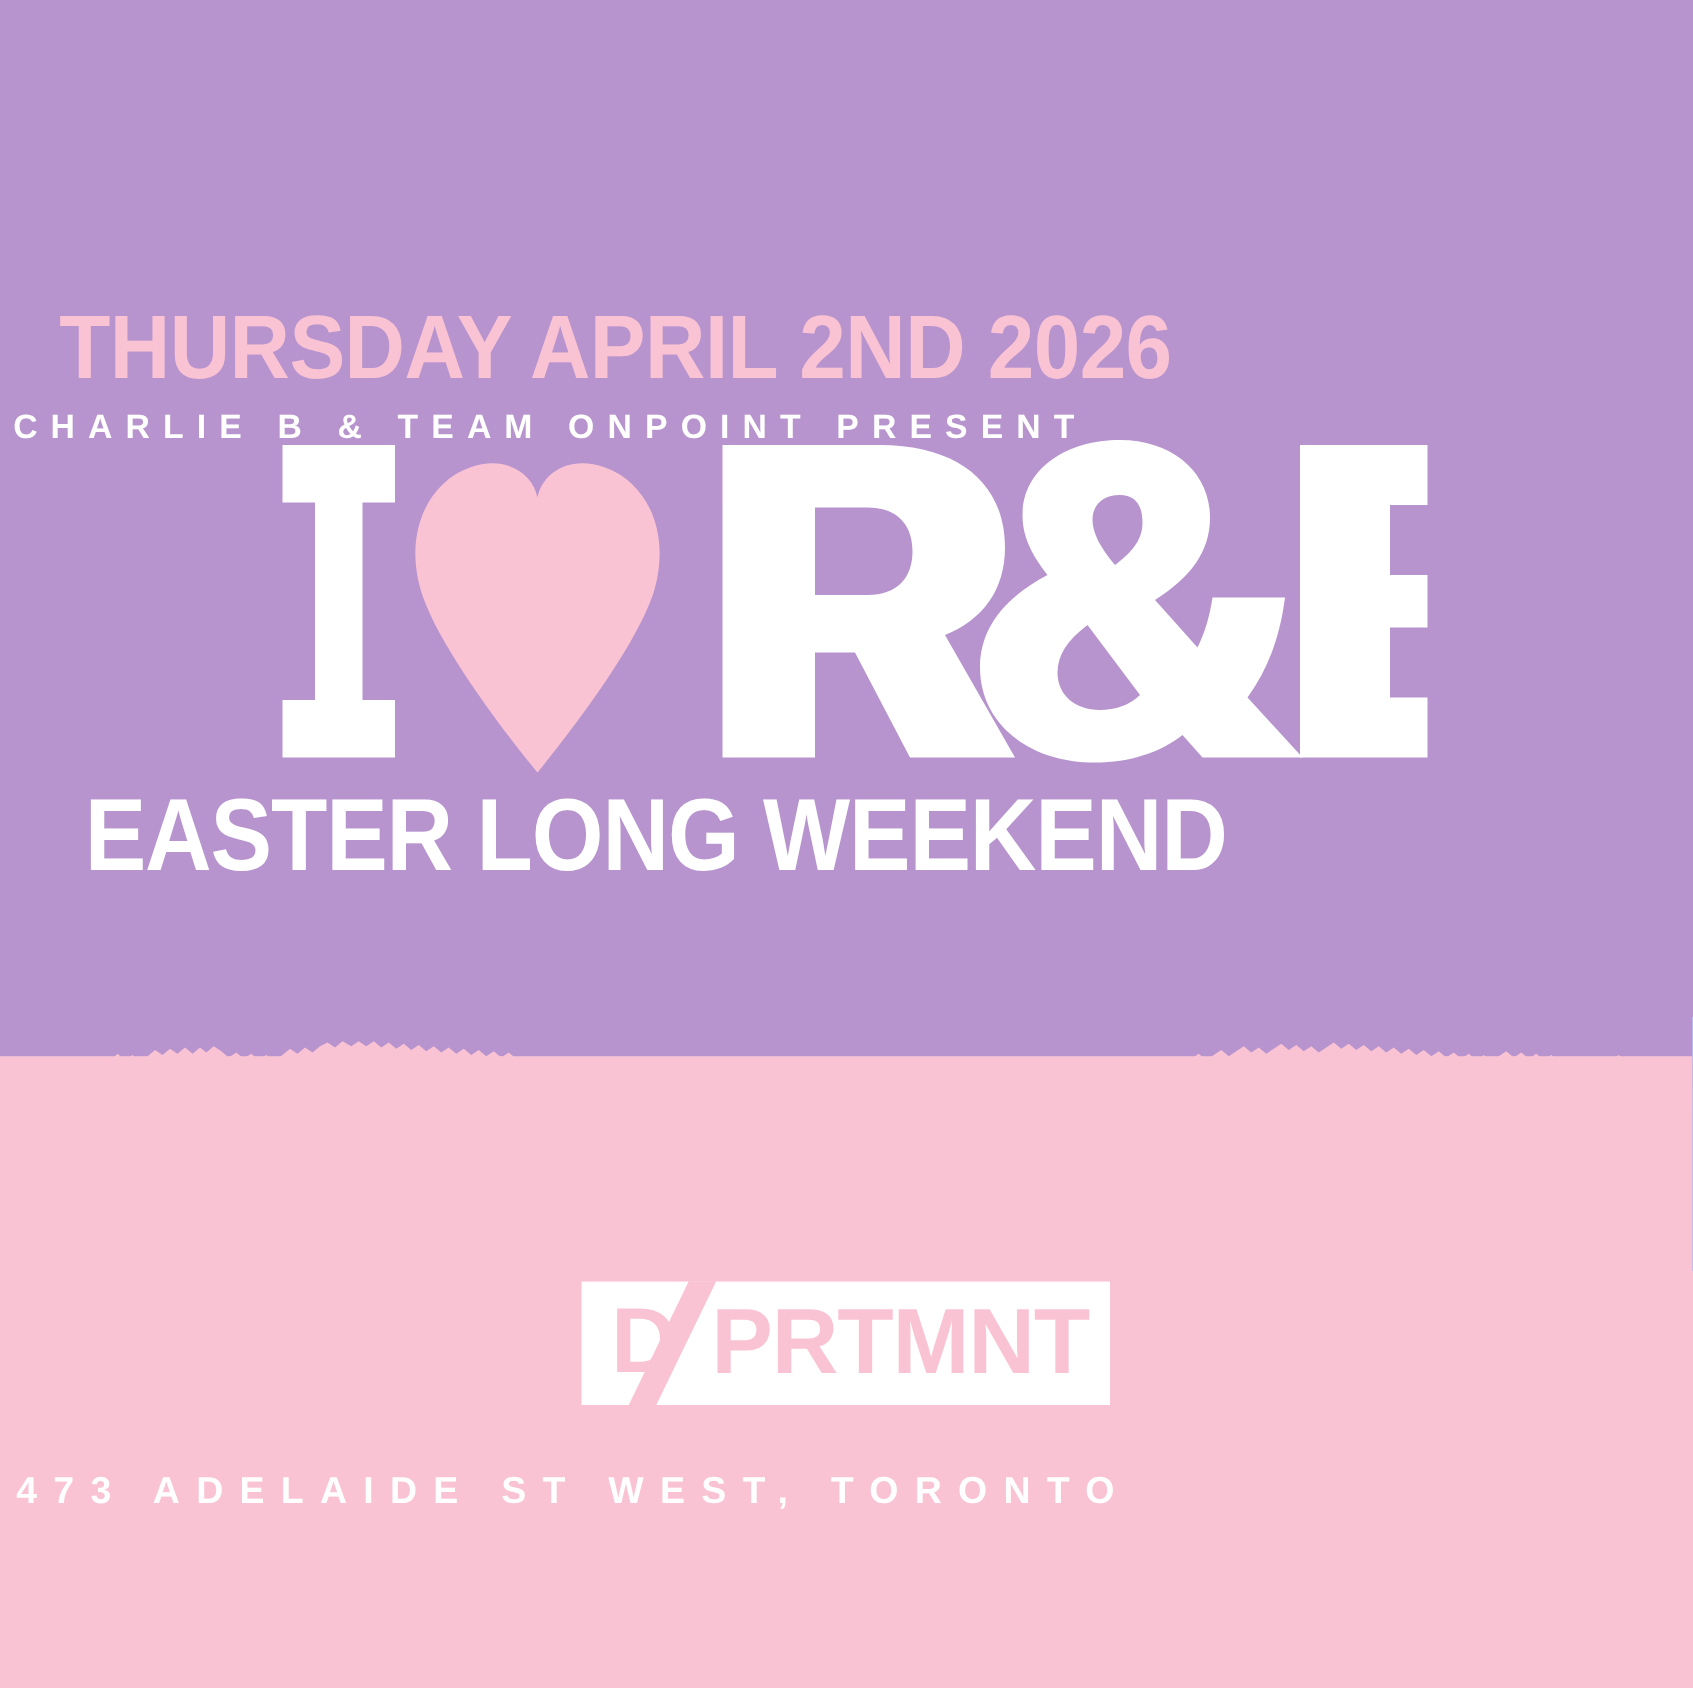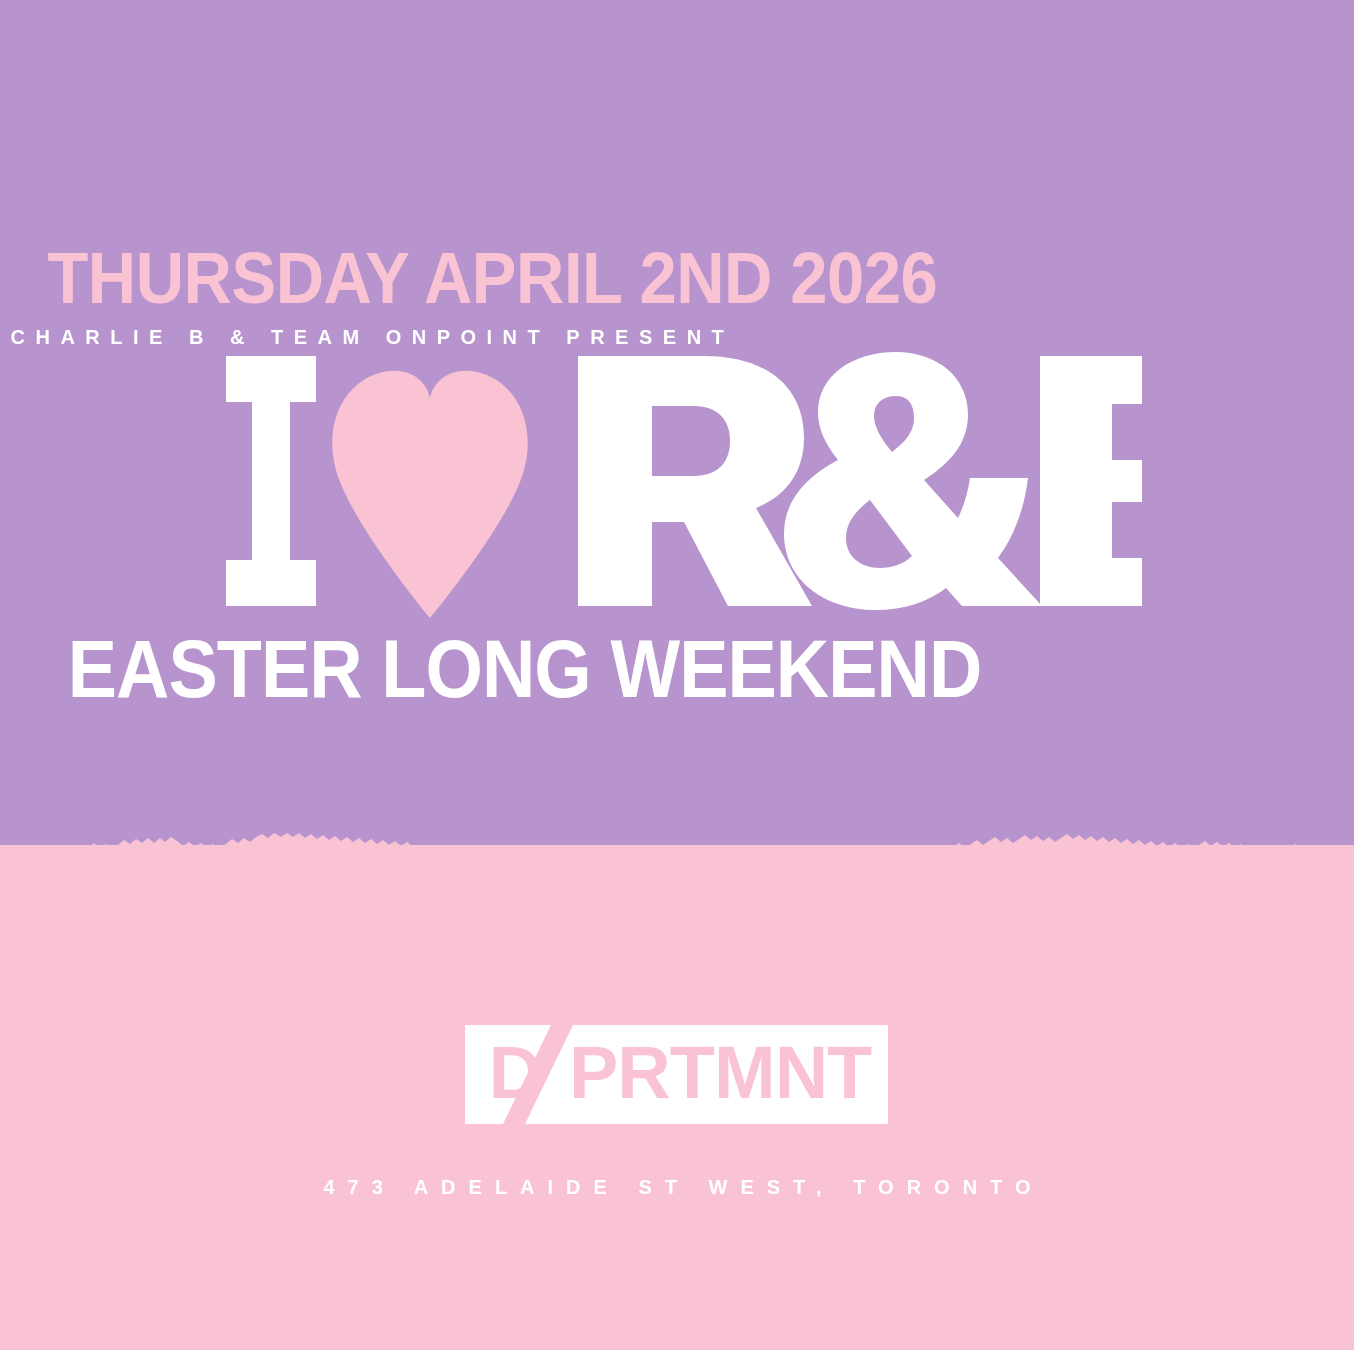--- a/index.html
+++ b/index.html
@@ -56,21 +56,21 @@
     transform-origin: center top;
     white-space: nowrap;
   }
 
   .presenter-line {
     position: absolute;
     left: 0;
     top: 326px;
     width: 1354px;
     color: #FFFFFF;
-    font-size: 20px;
+    font-size: 27px;
     font-weight: 700;
     letter-spacing: 10.5px;
     text-indent: 10.5px;
     white-space: nowrap;
   }
 
   
   .hero {
     position: absolute;
     left: 0;
@@ -117,23 +117,23 @@
     display: block;
     width: 423px;
     height: 99px;
   }
 
   .address-line {
     position: absolute;
     left: 0;
     top: 1176px;
     width: 1354px;
-    text-align: center;
+    text-align: left;
     color: #FFFFFF;
-    font-size: 20px;
+    font-size: 30px;
     font-weight: 700;
     letter-spacing: 13px;
     text-indent: 13px;
     white-space: nowrap;
   }
 </style>
 </head>
 <body>
 
 <div class="flyer">

